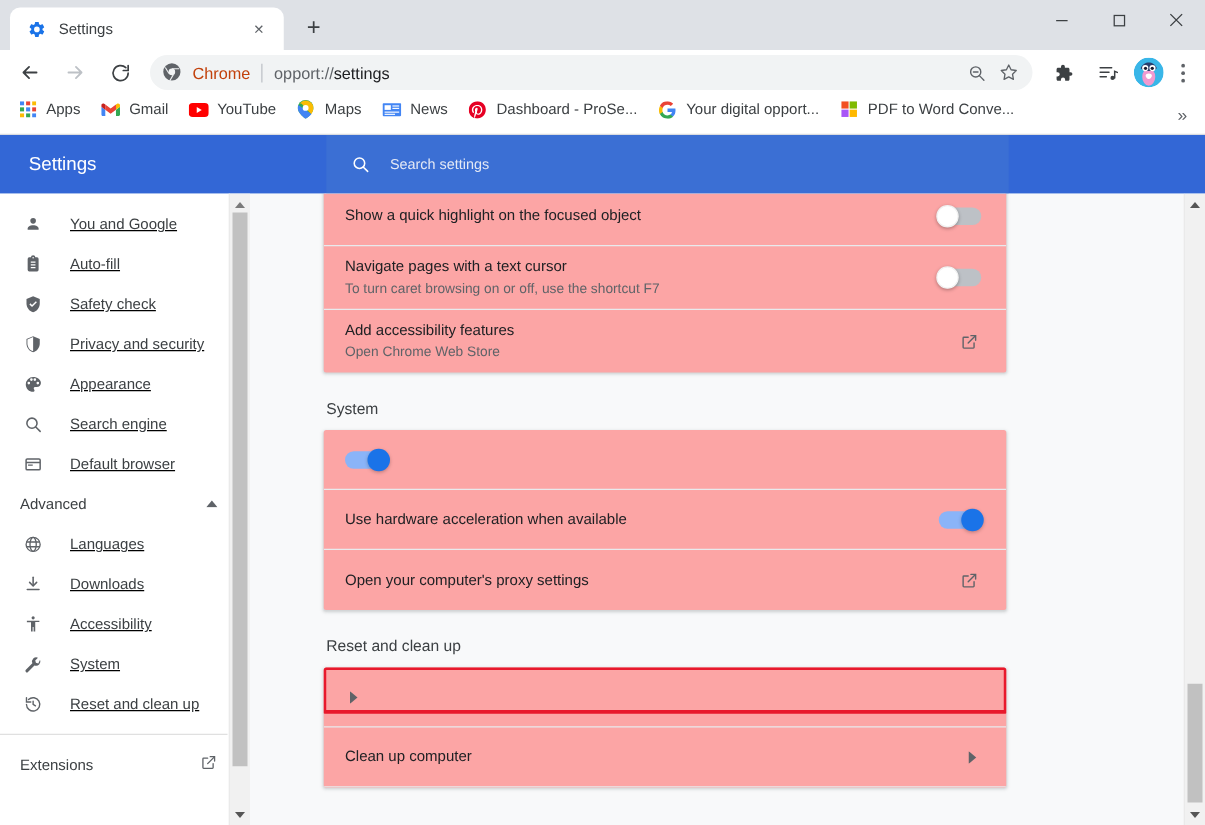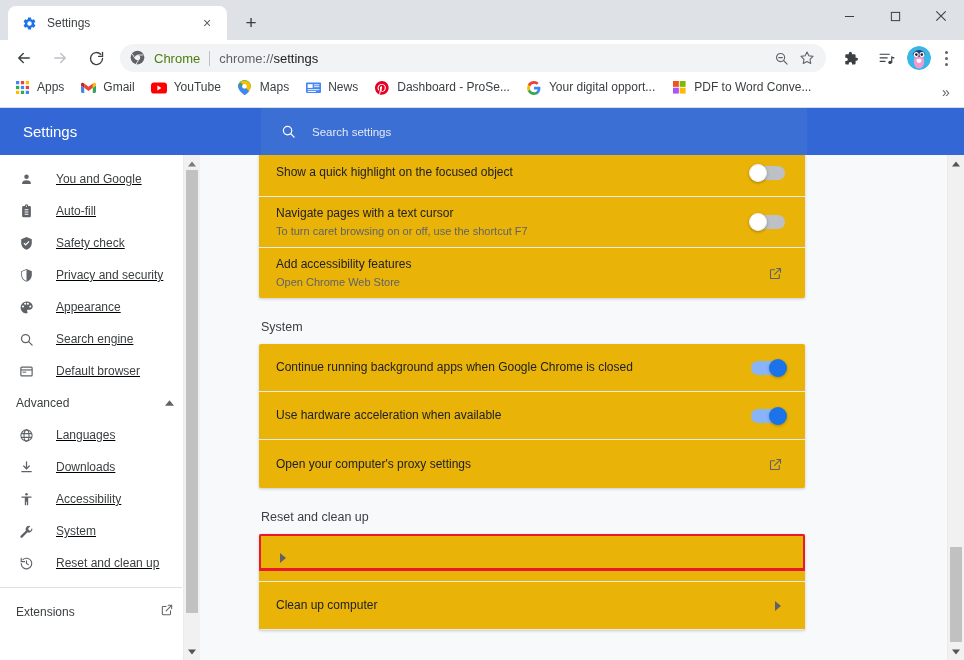--- a/index.html
+++ b/index.html
@@ -88,21 +88,21 @@
     height: 28px;
     background: #f1f3f4;
     border-radius: 14px;
     display: flex; align-items: center;
     padding: 0 6px 0 10px;
     margin: 0 6px;
     min-width: 0;
   }
   .omni-chrome-icon { width: 16px; height: 16px; flex: 0 0 16px; }
   .omni-label {
-    font-size: 13px; color: #4d7c0f;
+    font-size: 13px; color: #c2410c;
     margin-left: 8px; white-space: nowrap;
   }
   .omni-sep {
     width: 1px; height: 15px;
     background: #bdc1c6;
     margin: 0 9px;
     flex: 0 0 1px;
   }
   .omni-url {
     font-size: 13px;
@@ -294,21 +294,21 @@
     background: #f8f9fa;
     overflow: hidden;
   }
   .main-inner {
     position: absolute;
     left: 59px;
     top: 0;
     width: 546px;
   }
   .card {
-    background: #eab308;
+    background: #fca5a5;
     border-radius: 2px;
     box-shadow: 0 1px 2px rgba(60,64,67,.15), 0 1px 3px 1px rgba(60,64,67,.07);
     overflow: hidden;
   }
   .row {
     min-height: 48px;
     display: flex; align-items: center;
     padding: 0 20px 0 17px;
     border-bottom: 1px solid #e8eaed;
     cursor: pointer;
@@ -447,21 +447,21 @@
       <svg width="15" height="15" viewBox="0 0 24 24">
         <circle cx="12" cy="12" r="11" fill="#5f6368"></circle>
         <circle cx="12" cy="12" r="4.2" fill="#f1f3f4"></circle>
         <path d="M12 8h9.4" stroke="#f1f3f4" stroke-width="1.4"></path>
         <path d="M8.3 14.2L3.6 6.3" stroke="#f1f3f4" stroke-width="1.4"></path>
         <path d="M13.9 15.5l-4.6 7.9" stroke="#f1f3f4" stroke-width="1.4"></path>
       </svg>
     </span>
     <span class="omni-label">Chrome</span>
     <span class="omni-sep"></span>
-    <span class="omni-url"><span>chrome://</span><b>settings</b></span>
+    <span class="omni-url"><span>opport://</span><b>settings</b></span>
     <span class="omni-icons">
       <span class="omni-ic">
         <svg width="15" height="15" viewBox="0 0 24 24" fill="none" stroke="#5f6368" stroke-width="1.8" stroke-linecap="round">
           <circle cx="10.5" cy="10.5" r="6.5"></circle>
             <path d="M15.2 15.2L21 21"></path>
             <path d="M7.6 10.5h5.8"></path>
         </svg>
       </span>
       <span class="omni-ic">
         <svg width="16" height="16" viewBox="0 0 24 24" fill="none" stroke="#5f6368" stroke-width="1.6" stroke-linejoin="round">
@@ -815,23 +815,20 @@
                 <path d="M19.4 4.6L10.5 13.5"></path>
                 <path d="M18 13.5V19a1 1 0 01-1 1H5a1 1 0 01-1-1V7a1 1 0 011-1h5.5"></path>
             </svg>
           </div>
         </div>
       </div>
 
       <div class="section-title">System</div>
       <div class="card">
         <div class="row">
-          <div class="row-text">
-            <div class="row-title">Continue running background apps when Google Chrome is closed</div>
-          </div>
           <div class="toggle on">
               <span class="knob"></span>
             </div>
         </div>
         <div class="row">
           <div class="row-text">
             <div class="row-title">Use hardware acceleration when available</div>
           </div>
           <div class="toggle on">
               <span class="knob"></span>

